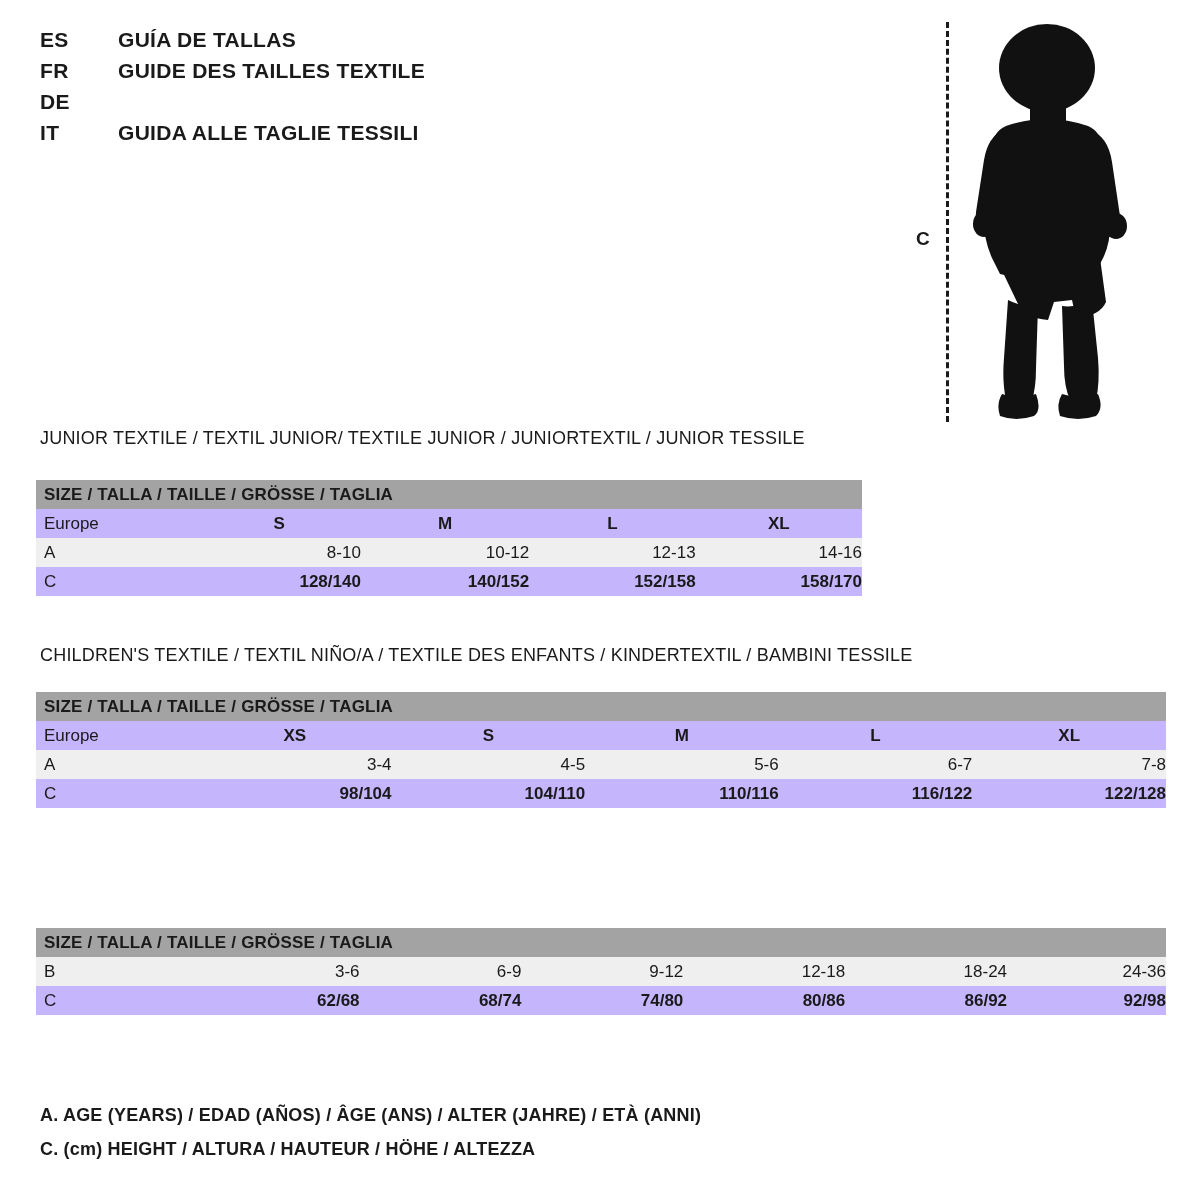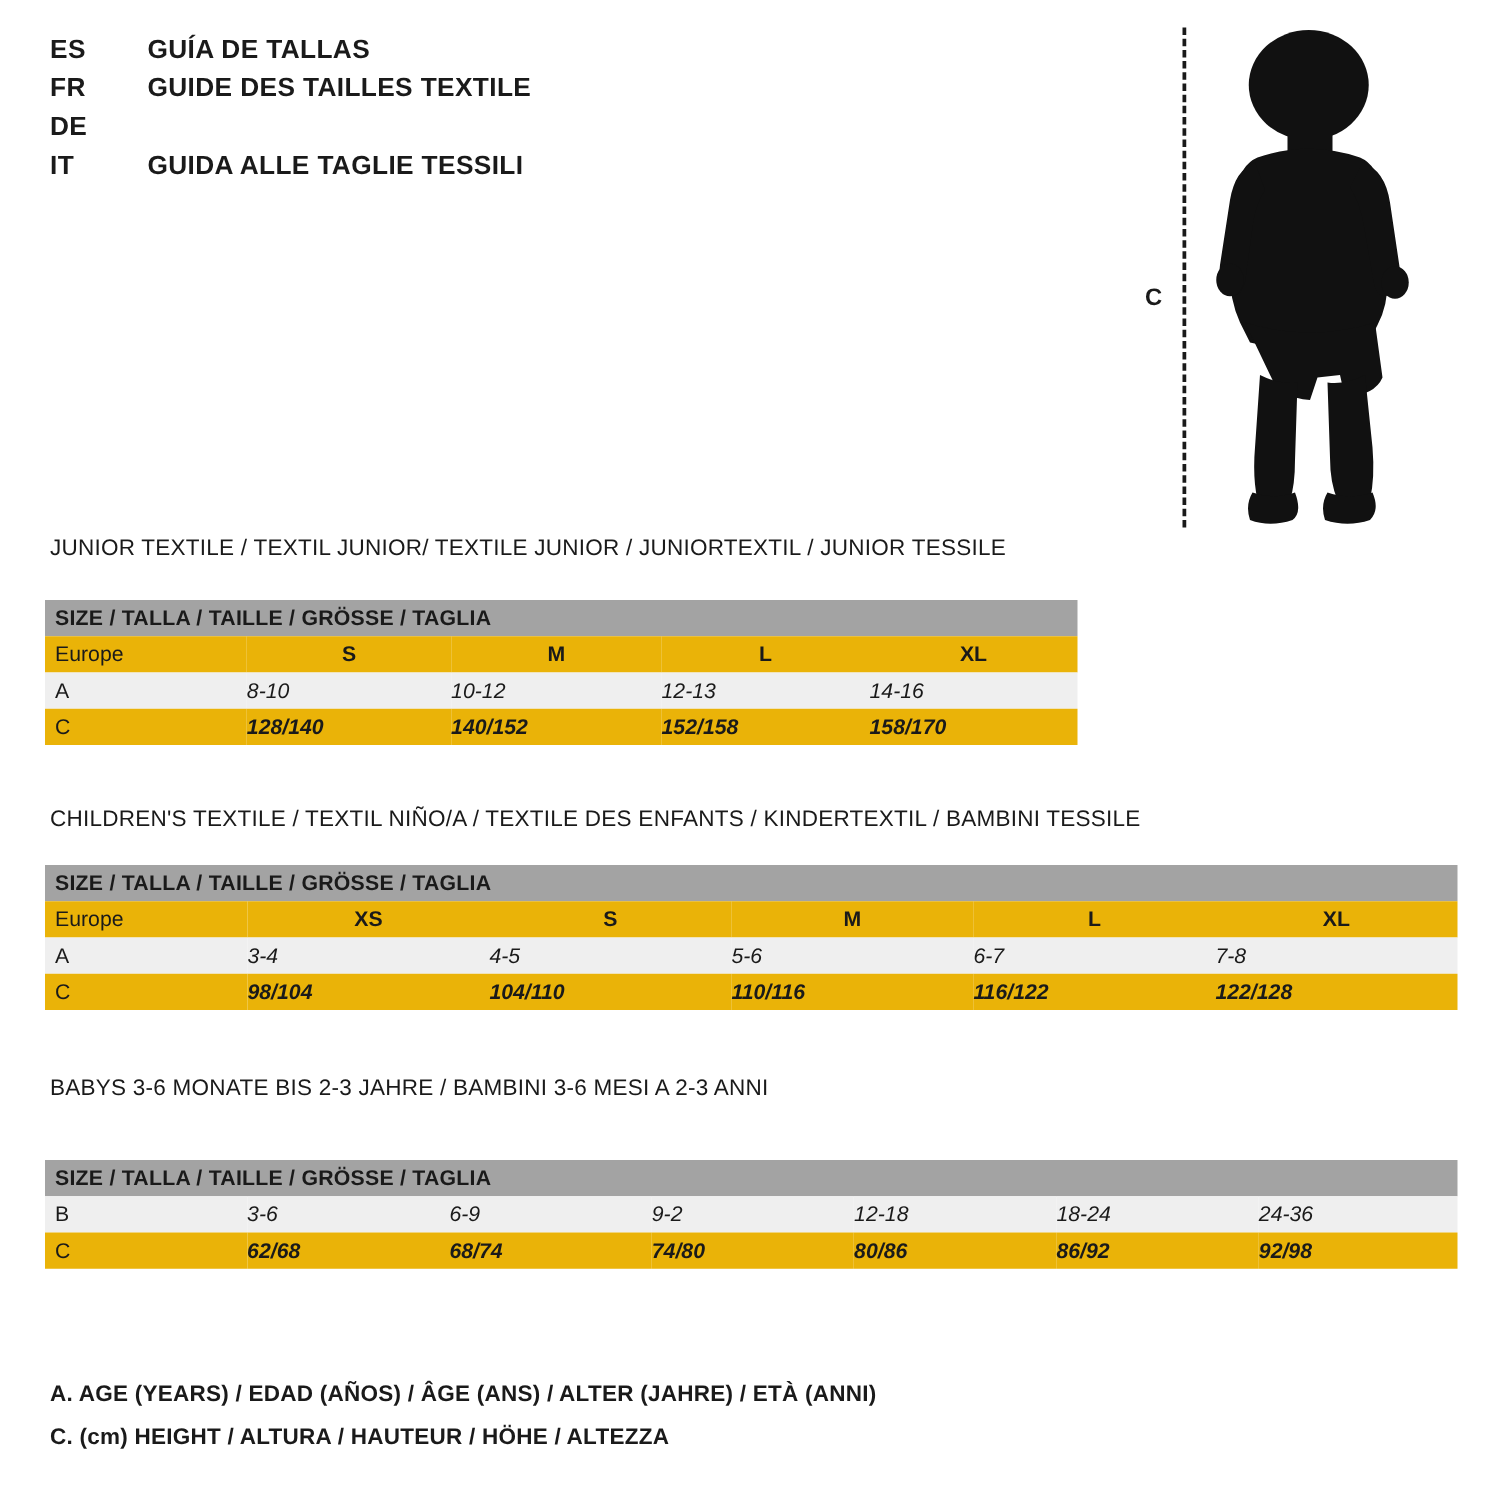--- a/index.html
+++ b/index.html
@@ -104,30 +104,29 @@
     background: #a3a3a3;
     font-weight: 700;
     letter-spacing: 0.2px;
     padding-left: 8px !important;
     font-size: 17px;
   }
   .row-light {
     background: #efefef;
   }
   .row-white {
-    background: #eab308;
+    background: #c4b5fd;
   }
   .cell-label {
     padding-left: 8px !important;
     font-weight: 400;
   }
   .cell-val {
-    text-align: left;
+    text-align: right;
     font-weight: 400;
-    font-style: italic;
   }
   .cell-val.bold {
     font-weight: 700;
   }
   .hdr-val {
     text-align: center;
     font-weight: 700;
   }
 
   
@@ -260,33 +259,32 @@
     <td class="cell-val bold">98/104</td>
     <td class="cell-val bold">104/110</td>
     <td class="cell-val bold">110/116</td>
     <td class="cell-val bold">116/122</td>
     <td class="cell-val bold">122/128</td>
   </tr>
 </tbody>
   </table>
 
 <div class="section-title two-line" style="top:855px;">
-  <div>BABYS 3-6 MONATE BIS 2-3 JAHRE / BAMBINI 3-6 MESI A 2-3 ANNI</div>
 </div>
 
 <table class="size-table" style="top:928px; width:1130px;">
   <tbody>
       <tr>
     <td class="band" colspan="7">SIZE / TALLA / TAILLE / GRÖSSE / TAGLIA</td>
   </tr>
   <tr class="row-light">
     <td class="cell-label" style="width:155px;">B</td>
     <td class="cell-val" style="width:163px;">3-6</td>
     <td class="cell-val" style="width:163px;">6-9</td>
-    <td class="cell-val" style="width:163px;">9-2</td>
+    <td class="cell-val" style="width:163px;">9-12</td>
     <td class="cell-val" style="width:163px;">12-18</td>
     <td class="cell-val" style="width:163px;">18-24</td>
     <td class="cell-val" style="width:160px;">24-36</td>
   </tr>
   <tr class="row-white">
     <td class="cell-label">C</td>
     <td class="cell-val bold">62/68</td>
     <td class="cell-val bold">68/74</td>
     <td class="cell-val bold">74/80</td>
     <td class="cell-val bold">80/86</td>

